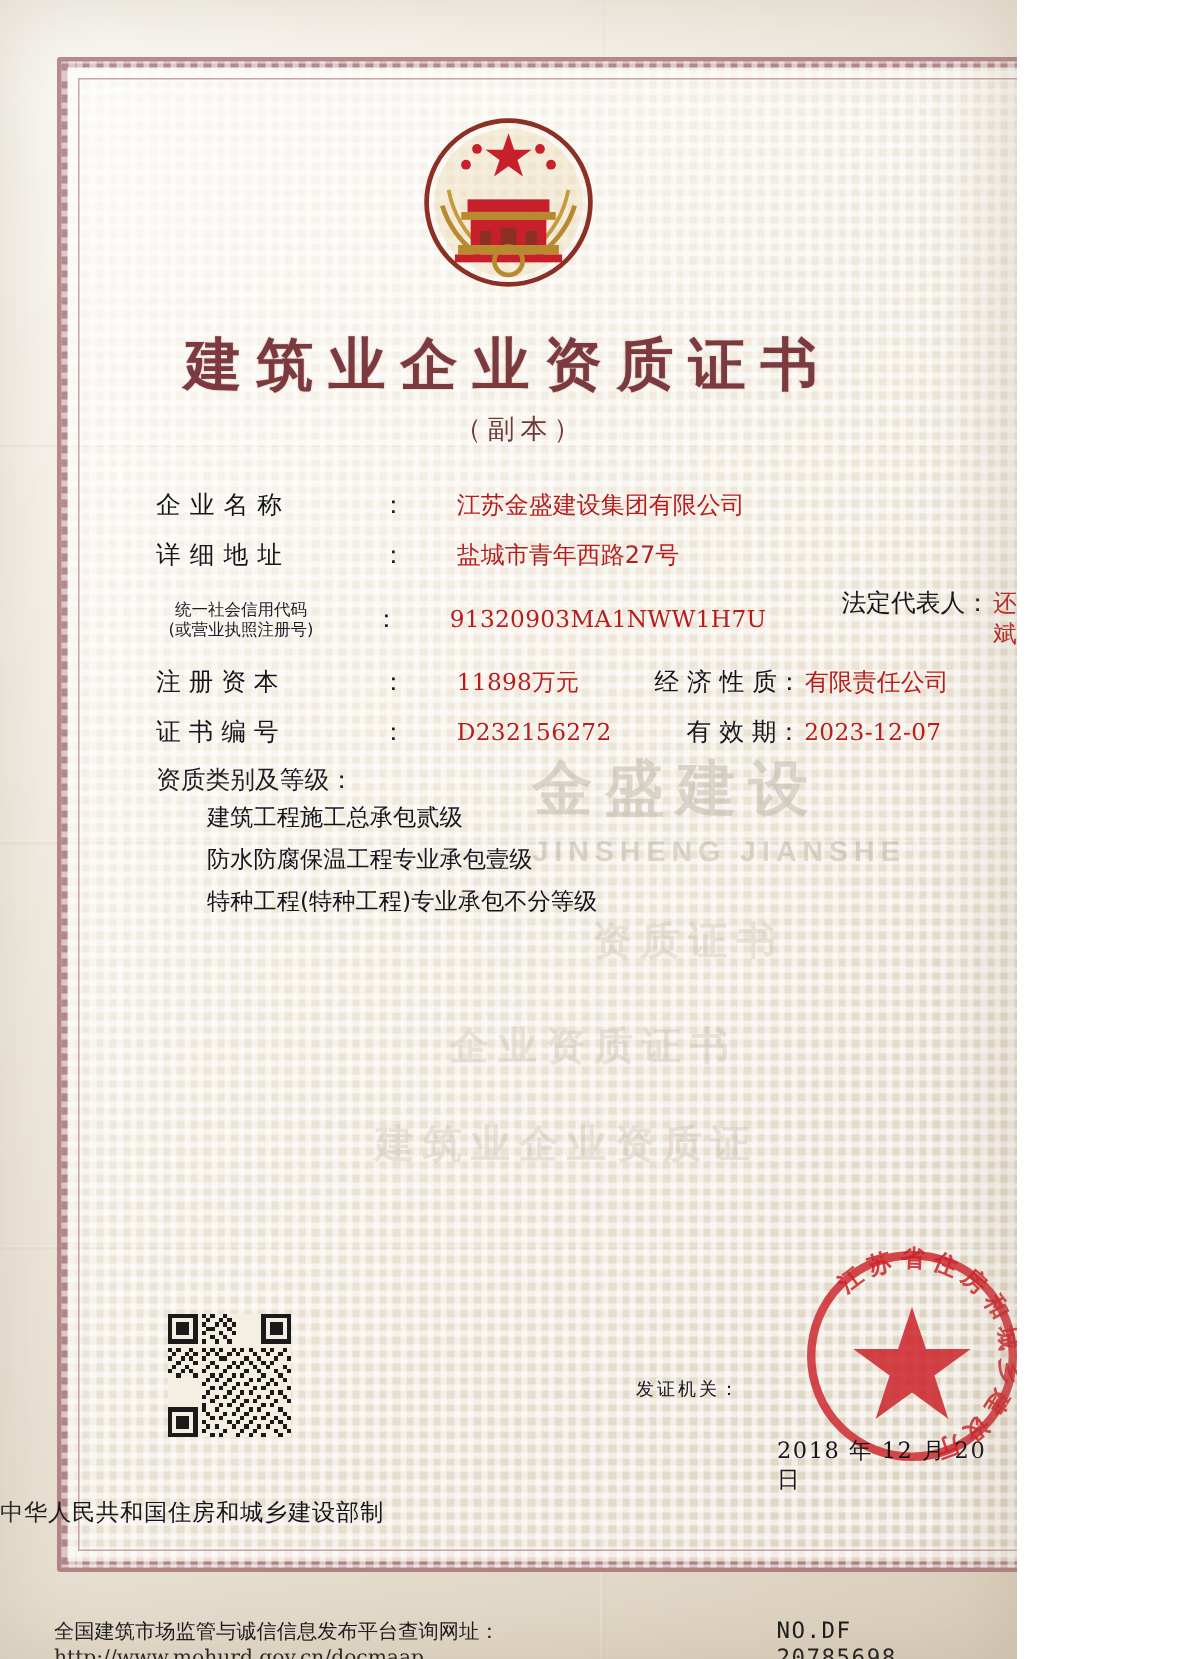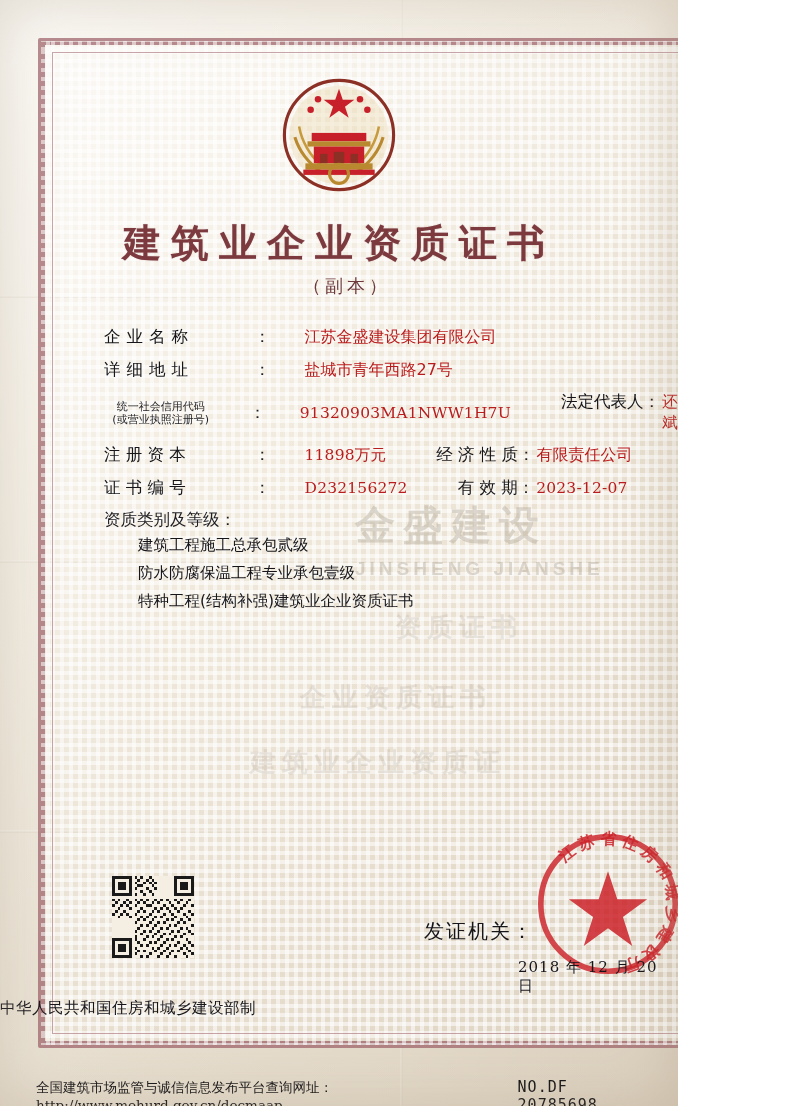--- a/index.html
+++ b/index.html
@@ -223,21 +223,21 @@
     top: 820px;
     width: 168px;
     height: 168px;
   }
 
   
   .issuer {
     position: absolute;
     left: 424px;
     top: 918px;
-    font-size: 20px;
+    font-size: 12px;
     letter-spacing: 2px;
     color: #15151a;
     font-family: "DejaVu Sans", "Liberation Sans", sans-serif;
   }
   .issue-date {
     position: absolute;
     left: 518px;
     top: 958px;
     font-size: 15px;
     color: #15151a;
@@ -378,21 +378,21 @@
       <span class="half right gap-left">
         <span class="lbl">有 效 期</span>
         <span class="colon">：</span>
         <span class="val mono">2023-12-07</span>
       </span>
     </div>
 
     <div class="quals-head">资质类别及等级：</div>
     <div class="qual-item">建筑工程施工总承包贰级</div>
     <div class="qual-item">防水防腐保温工程专业承包壹级</div>
-    <div class="qual-item">特种工程(结构补强)建筑业企业资质证书</div>
+    <div class="qual-item">特种工程(特种工程)专业承包不分等级</div>
   </div>
 
   <div class="watermark">金盛建设</div>
   <div class="watermark-sub">JINSHENG JIANSHE</div>
   <div class="ghost-text g1">资质证书</div>
   <div class="ghost-text g2">企业资质证书</div>
   <div class="ghost-text g3">建筑业企业资质证</div>
 
   <div class="qr">
     <svg viewBox="0 0 29 29" width="82" height="82" shape-rendering="crispEdges" aria-hidden="true">

